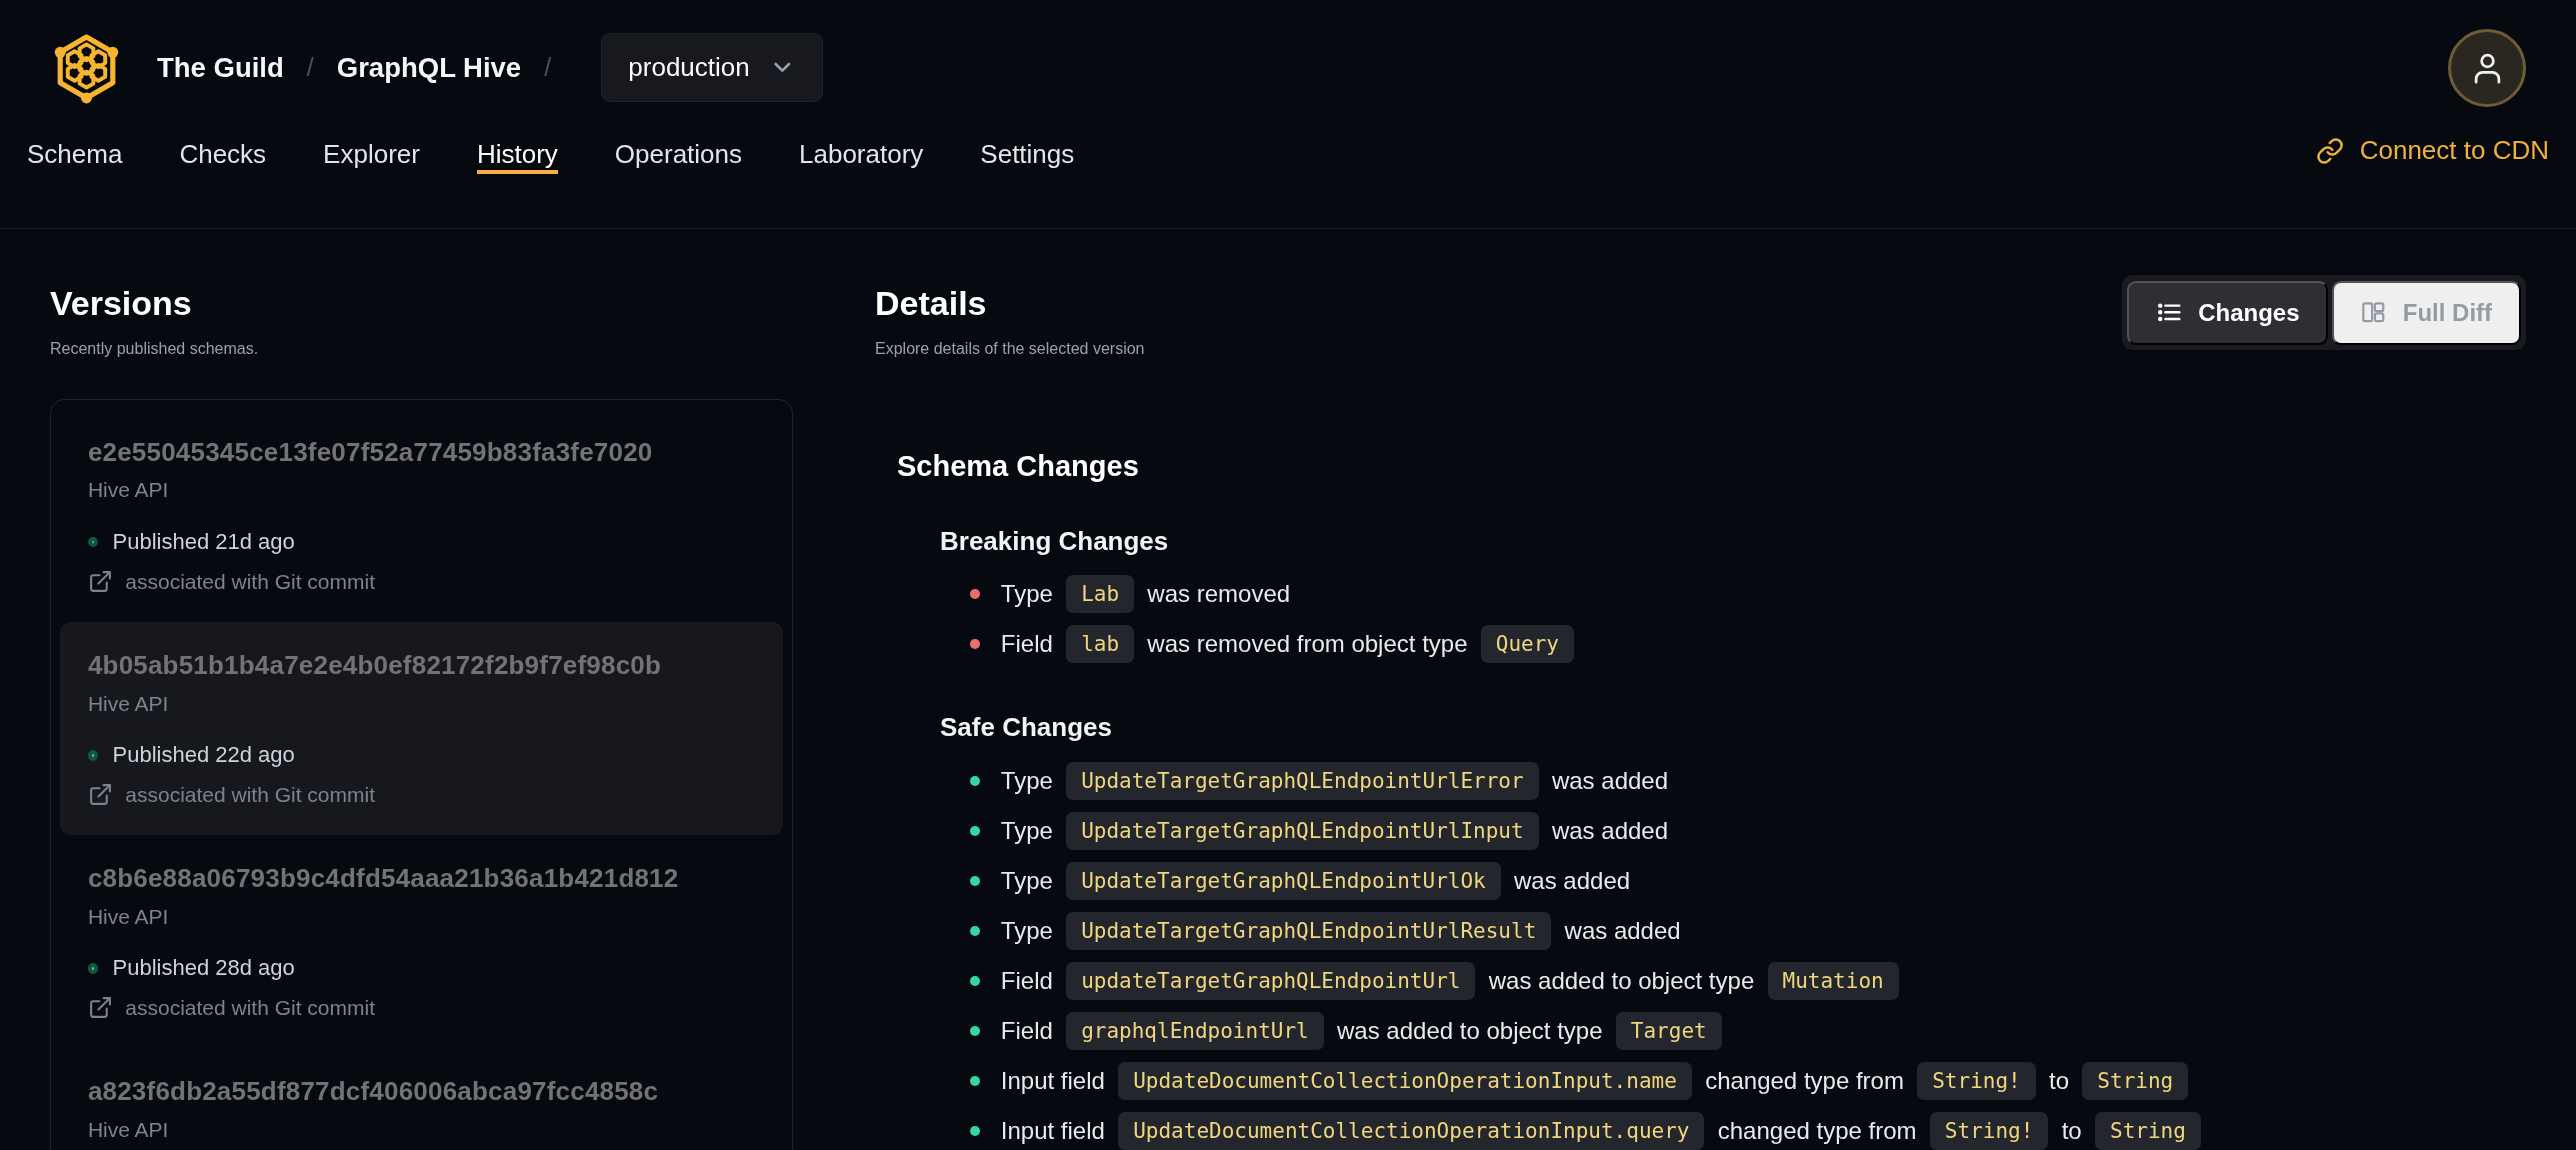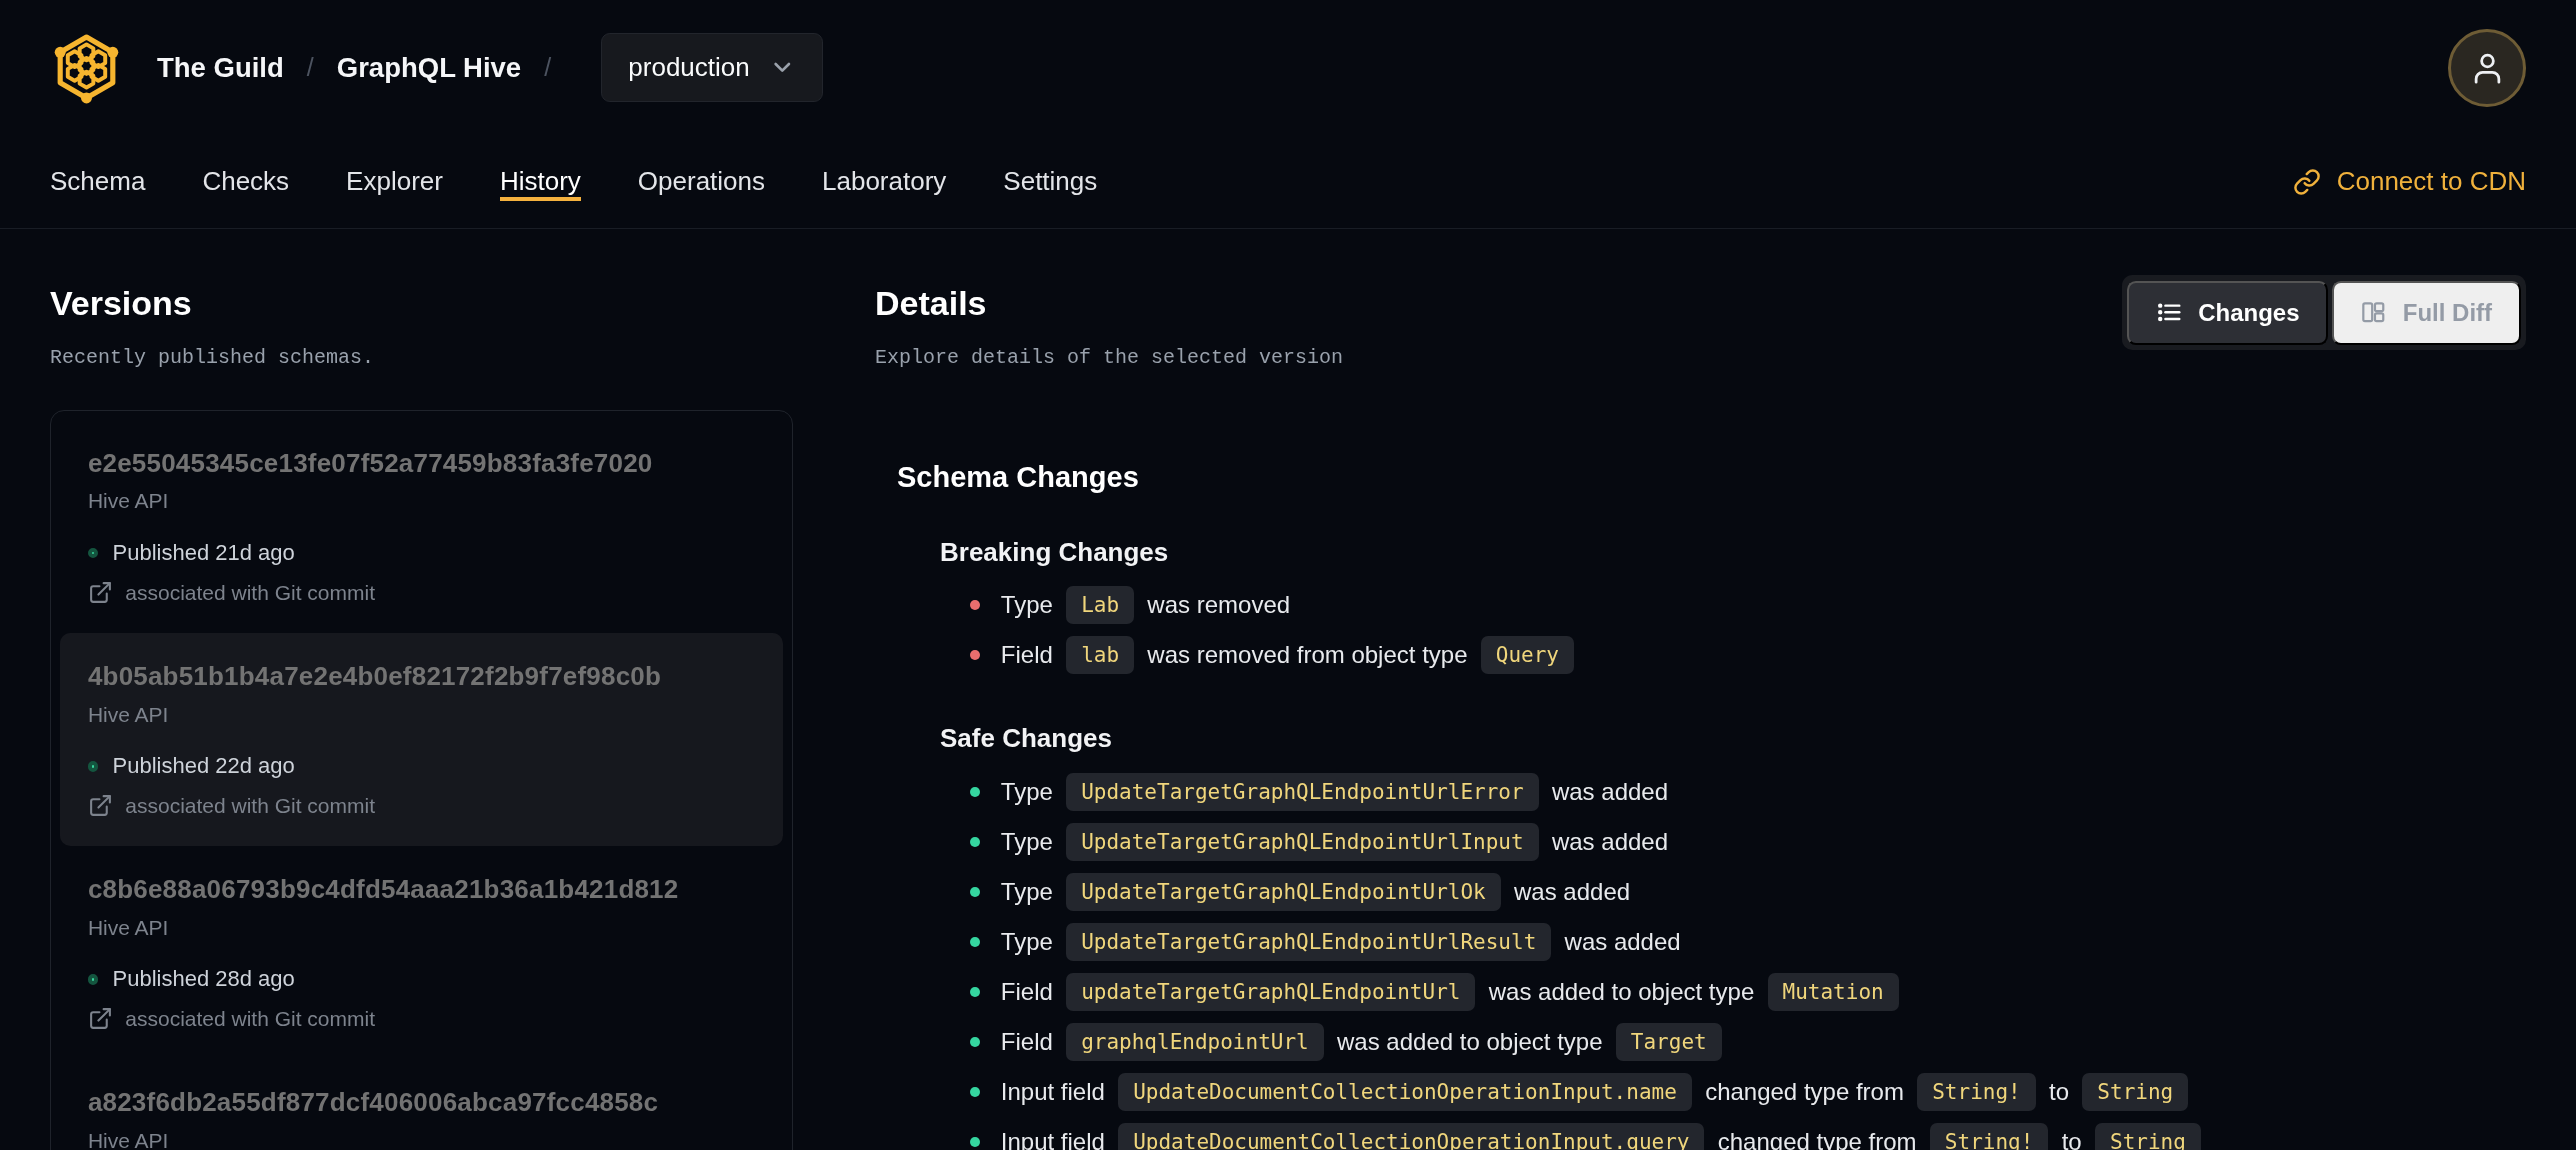--- a/index.html
+++ b/index.html
@@ -35,22 +35,22 @@
   .avatar-btn {
     width: 78px; height: 78px; border-radius: 50%;
     background: #2a2721;
     border: 3.5px solid #6e5c35;
     display: flex; align-items: center; justify-content: center;
     cursor: pointer;
   }
 
   
   .navbar {
-    display: flex; align-items: center;
-    padding: 0 50px;
+    display: flex; align-items: flex-start;
+    padding: 0 27px;
     height: 94px;
     border-bottom: 1.8px solid #191d25;
   }
   .nav-tabs { display: flex; gap: 57px; }
   .tab {
     display: flex; align-items: center;
     font-size: 26px; color: #e3e5e9;
     border-bottom: 4.4px solid transparent;
     padding-top: 4.4px;
     cursor: pointer;
@@ -62,21 +62,21 @@
     color: #f0b13c; font-size: 26px; font-weight: 500;
     cursor: pointer;
   }
 
   
   .main { display: flex; padding: 41px 50px 0 50px; gap: 82px; }
 
   
   .versions-col { width: 743px; flex: none; }
   .panel-title { font-size: 34px; font-weight: 700; color: #ffffff; margin-top: 14px; }
-  .panel-sub { font-size: 20px; color: #99a1ac; margin-top: 23px; font-family: Liberation Mono, monospace; }
+  .panel-sub { font-size: 16px; color: #99a1ac; margin-top: 17px; }
   .version-list {
     margin-top: 41px;
     border: 0.9px solid #1f232b;
     border-radius: 14px;
     padding: 8.9px;
   }
   .version-item { padding: 28px; border-radius: 10.6px; cursor: pointer; }
   .version-item.selected { background: #16181e; }
   .v-hash { font-size: 26px; font-weight: 600; color: #737373; letter-spacing: 0.2px; }
   .v-service { font-size: 21px; color: #7d838d; margin-top: 10.6px; }

